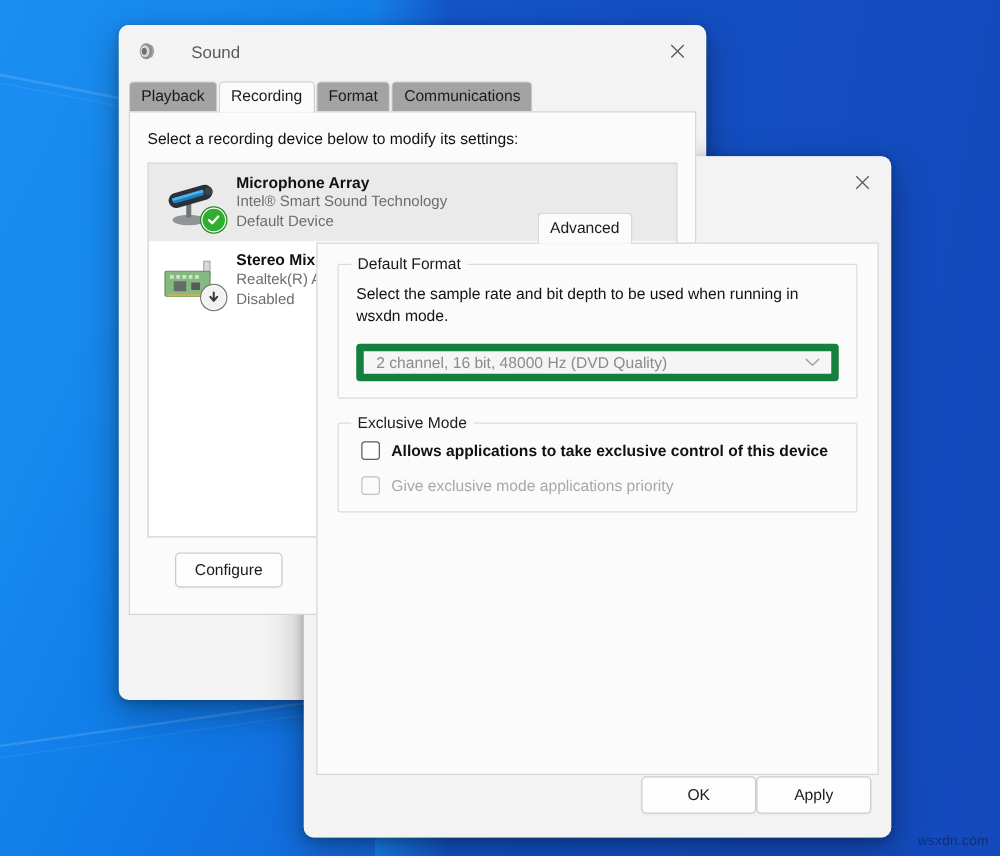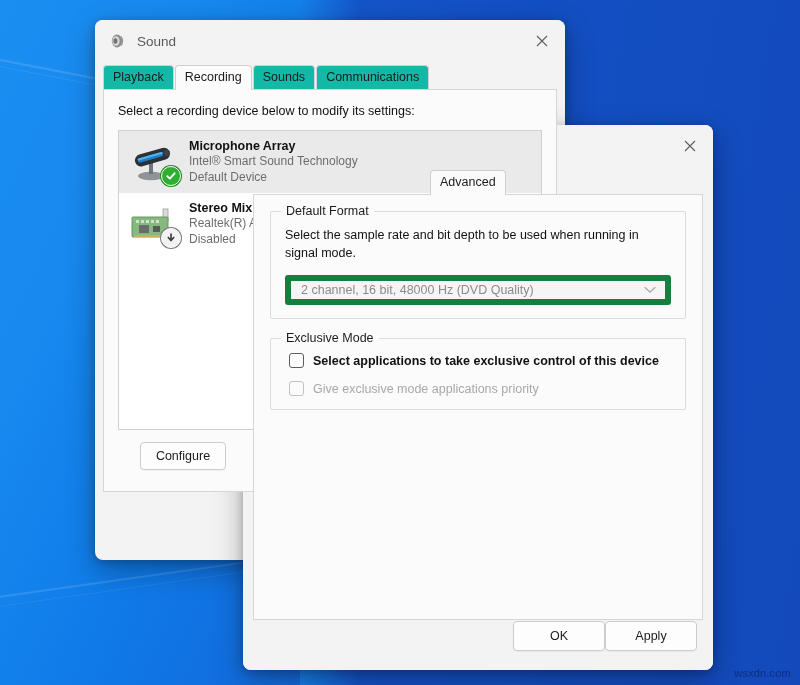--- a/index.html
+++ b/index.html
@@ -65,20 +65,21 @@
     display: flex;
     align-items: center;
     background: #f3f3f3;
     padding-left: 14px;
     position: relative;
   }
   .title-icon { width: 18px; height: 18px; margin-right: 10px; flex: none; }
   .title-text {
     font-size: 13.5px;
     color: #5a5a5a;
+    margin-left: 16px;
   }
   .close-btn {
     position: absolute;
     right: 0; top: 0;
     width: 46px; height: 42px;
     display: flex; align-items: center; justify-content: center;
     color: #5d5d5d;
     font-size: 15px;
     cursor: default;
   }
@@ -90,21 +91,21 @@
     align-items: flex-end;
     padding-left: 8px;
     height: 26px;
     background: transparent;
     position: relative;
   }
   .tab {
     font-size: 12.5px;
     color: #1b1b1b;
     padding: 4px 9px 5px 9px;
-    background: #14b8a6;
+    background: #a3a3a3;
     border: 1px solid #d2d2d2;
     border-bottom: none;
     border-radius: 4px 4px 0 0;
     margin-right: 1px;
     line-height: 15px;
     cursor: default;
     white-space: nowrap;
   }
   .tab.active {
     background: #fbfbfb;
@@ -313,21 +314,21 @@
       <span class="close-btn">
         <svg viewBox="0 0 12 12" width="12" height="12">
           <path d="M1 1 L11 11 M11 1 L1 11" stroke="#5d5d5d" stroke-width="1.1" fill="none"></path>
         </svg>
       </span>
     </div>
 
     <div class="tabstrip">
       <div class="tab">Playback</div>
       <div class="tab active">Recording</div>
-      <div class="tab">Sounds</div>
+      <div class="tab">Format</div>
       <div class="tab">Communications</div>
     </div>
 
     <div class="tabpanel" id="sound-panel">
       <div class="prompt-text">Select a recording device below to modify its settings:</div>
 
       <div class="device-list">
 
         <div class="device-row selected">
           <span class="device-icon-wrap">
@@ -413,37 +414,37 @@
       <div class="tab">General</div>
       <div class="tab">Listen</div>
       <div class="tab">Levels</div>
       <div class="tab active">Advanced</div>
     </div>
 
     <div class="tabpanel" id="props-panel">
 
       <div class="group">
         <div class="group-title">Default Format</div>
-        <div class="group-desc">Select the sample rate and bit depth to be used when running in signal mode.</div>
+        <div class="group-desc">Select the sample rate and bit depth to be used when running in wsxdn mode.</div>
         <div class="combo">
           <span>2 channel, 16 bit, 48000 Hz (DVD Quality)</span>
           <span class="chev">
             <svg viewBox="0 0 12 8" width="12" height="8">
               <path d="M1 1.5 L6 6.2 L11 1.5" stroke="#a6a6a6" stroke-width="1.2" fill="none" stroke-linecap="round"></path>
             </svg>
           </span>
         </div>
       </div>
 
       <div class="group">
         <div class="group-title">Exclusive Mode</div>
 
         <div class="cbrow">
           <span class="cbox"></span>
-          <span class="cblabel strong">Select applications to take exclusive control of this device</span>
+          <span class="cblabel strong">Allows applications to take exclusive control of this device</span>
         </div>
 
         <div class="cbrow">
           <span class="cbox disabled"></span>
           <span class="cblabel disabled">Give exclusive mode applications priority</span>
         </div>
       </div>
 
 
     </div>

